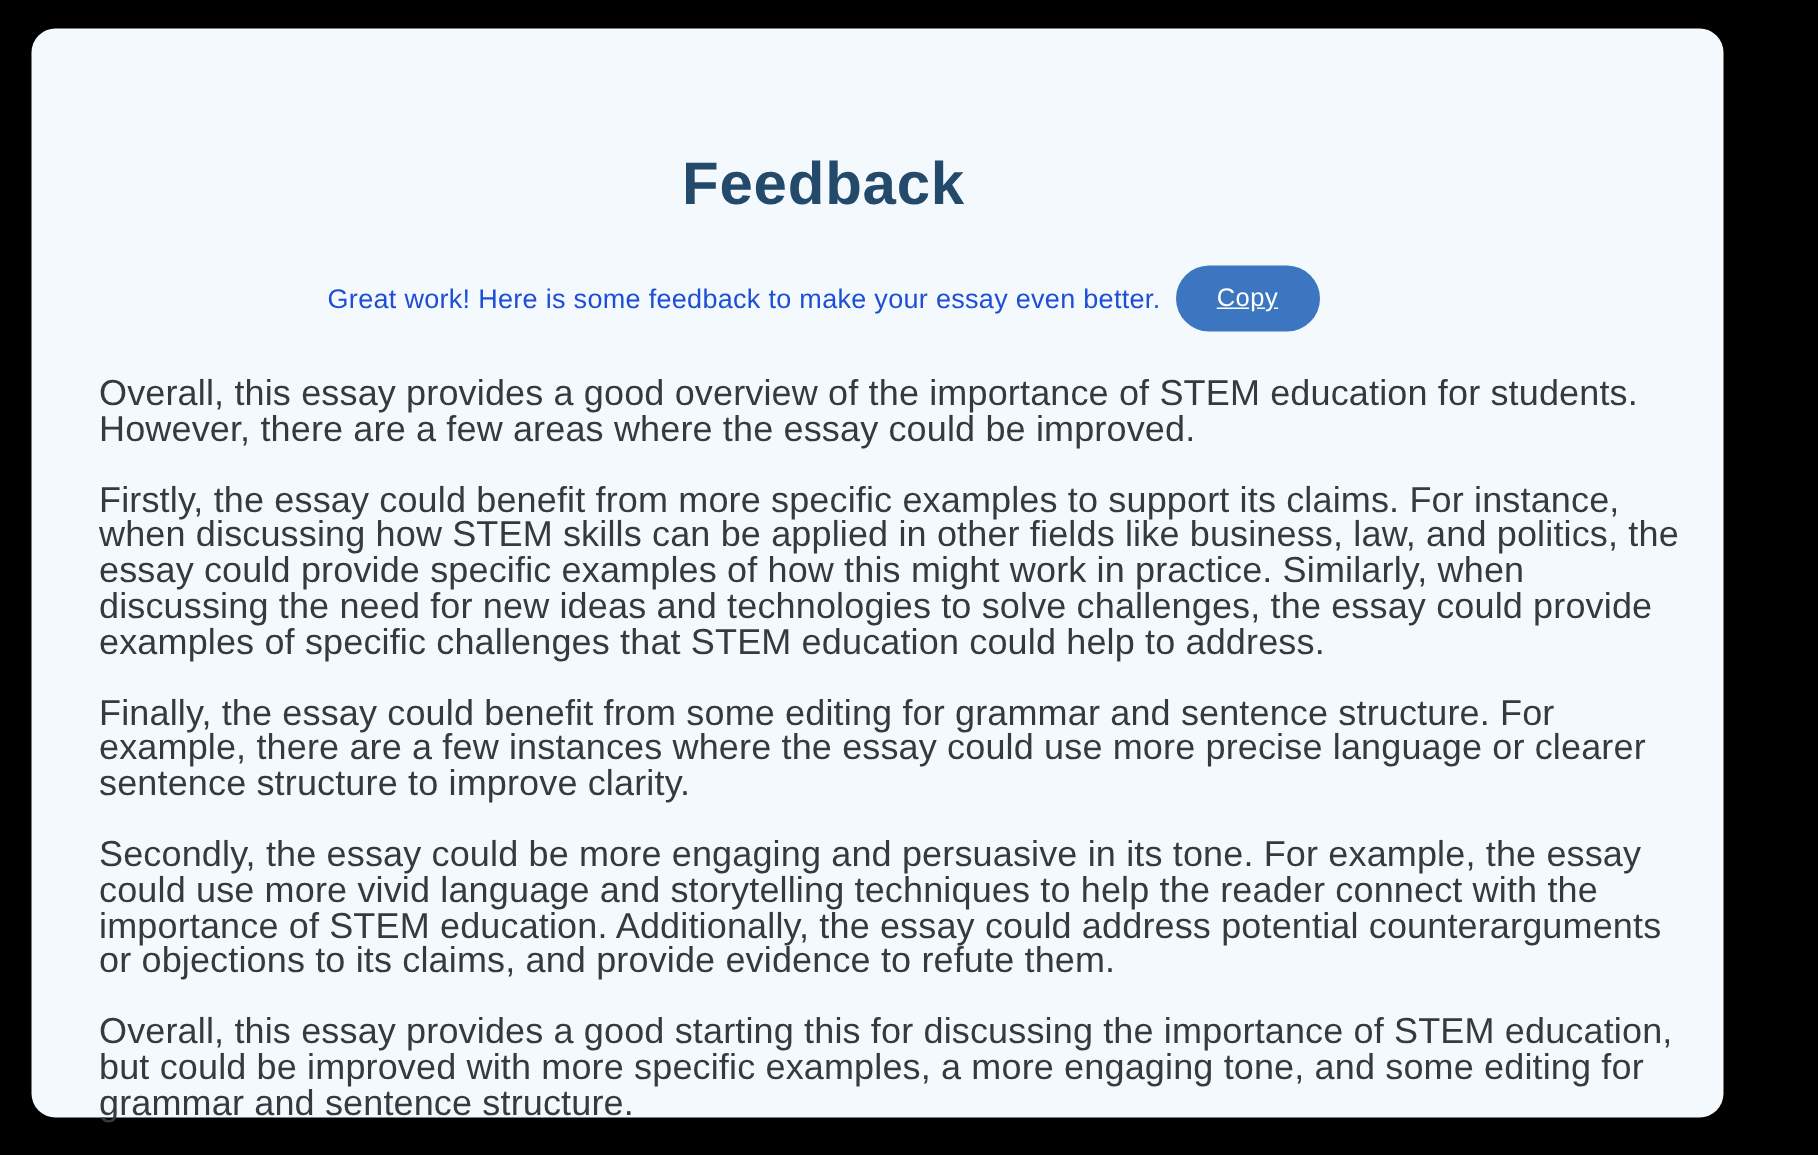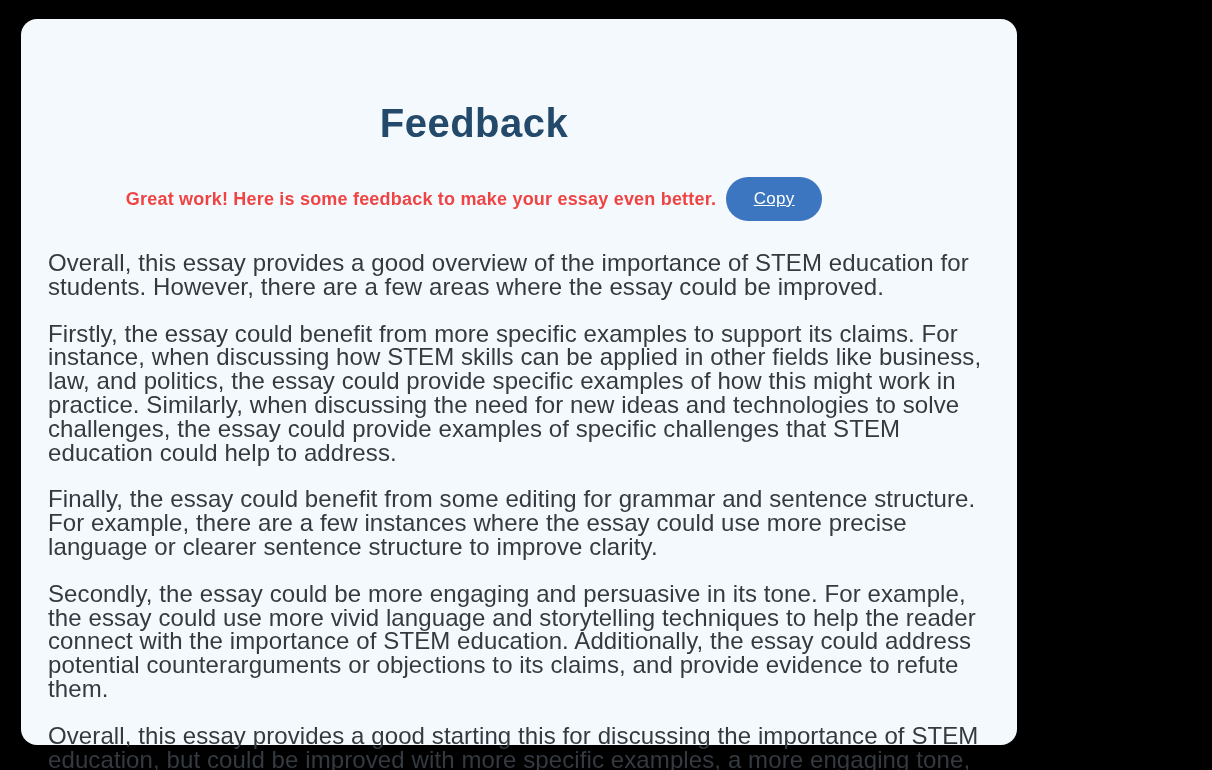--- a/index.html
+++ b/index.html
@@ -11,47 +11,47 @@
     height: 770px;
     background: #000000;
     position: relative;
     font-family: "Liberation Sans", sans-serif;
     overflow: hidden;
   }
   .card {
     position: absolute;
     left: 21px;
     top: 19px;
-    width: 996px;
+    width: 1128px;
     height: 726px;
     background: #F4F9FD;
     border-radius: 16px;
     box-sizing: border-box;
-    padding: 80px 27px 0 27px;
+    padding: 80px 27px 0 45px;
   }
   .page-title {
     margin: 0 90px 0 0;
     text-align: center;
     font-size: 40px;
     line-height: 48px;
     font-weight: 700;
     letter-spacing: 0.5px;
     color: #23496B;
   }
   .subtitle-row {
     display: flex;
     align-items: center;
     justify-content: center;
     margin: 30px 90px 0 0;
     height: 44px;
   }
   .subtitle {
     font-size: 18px;
-    font-weight: 700;
-    color: #ef4444;
+    font-weight: 400;
+    color: #1d4ed8;
     letter-spacing: 0.2px;
   }
   .copy-button {
     margin-left: 10px;
     height: 44px;
     min-width: 96px;
     padding: 0 26px;
     border: none;
     border-radius: 22px;
     background: #3C76C0;

